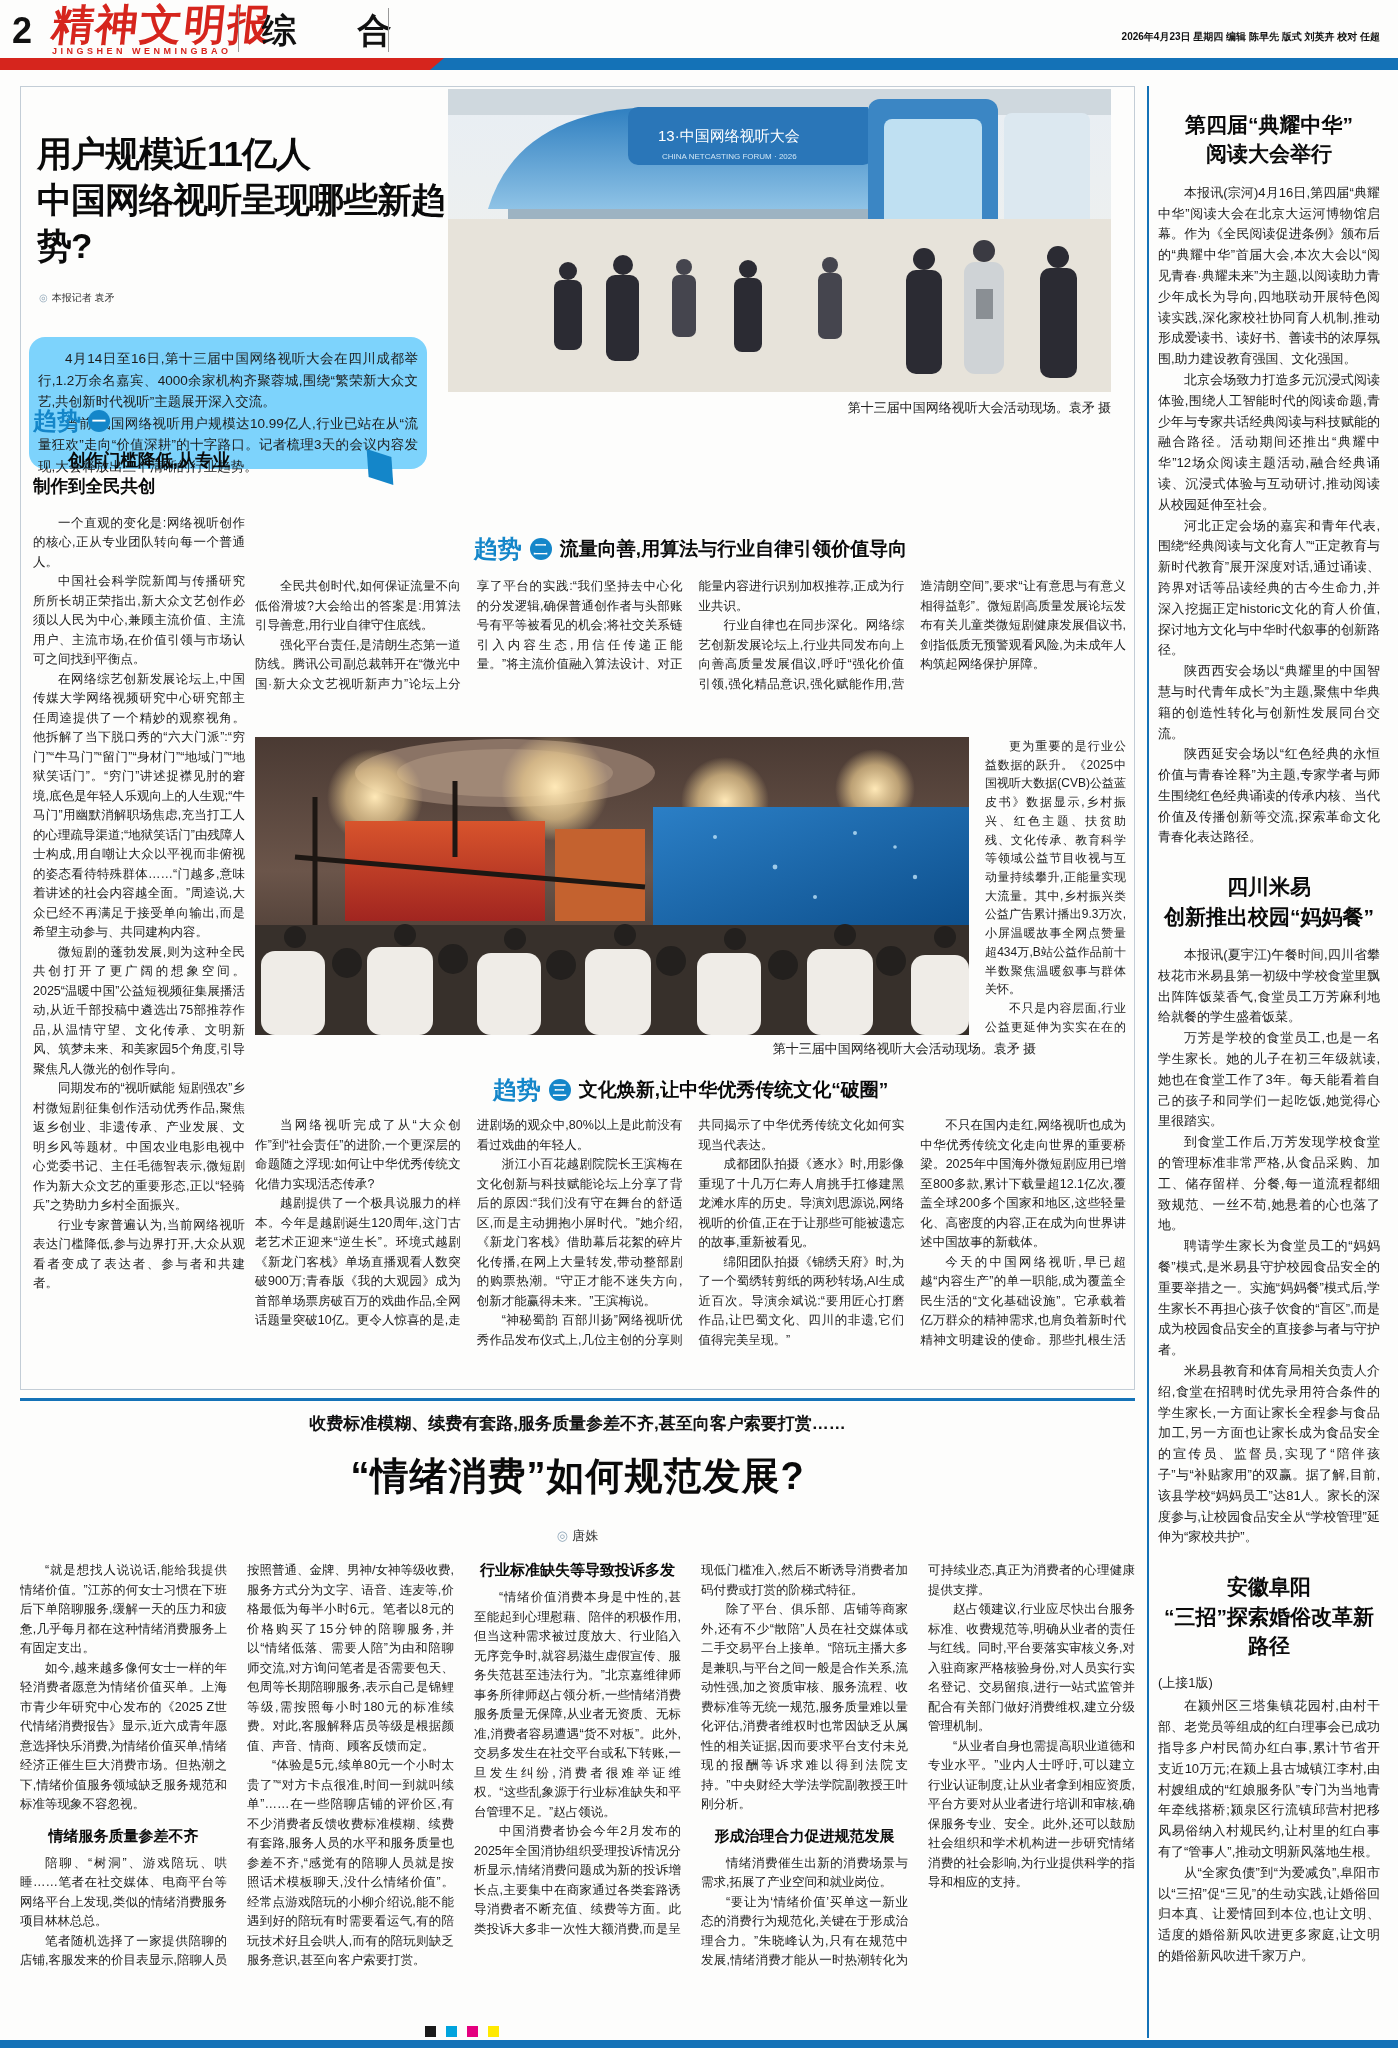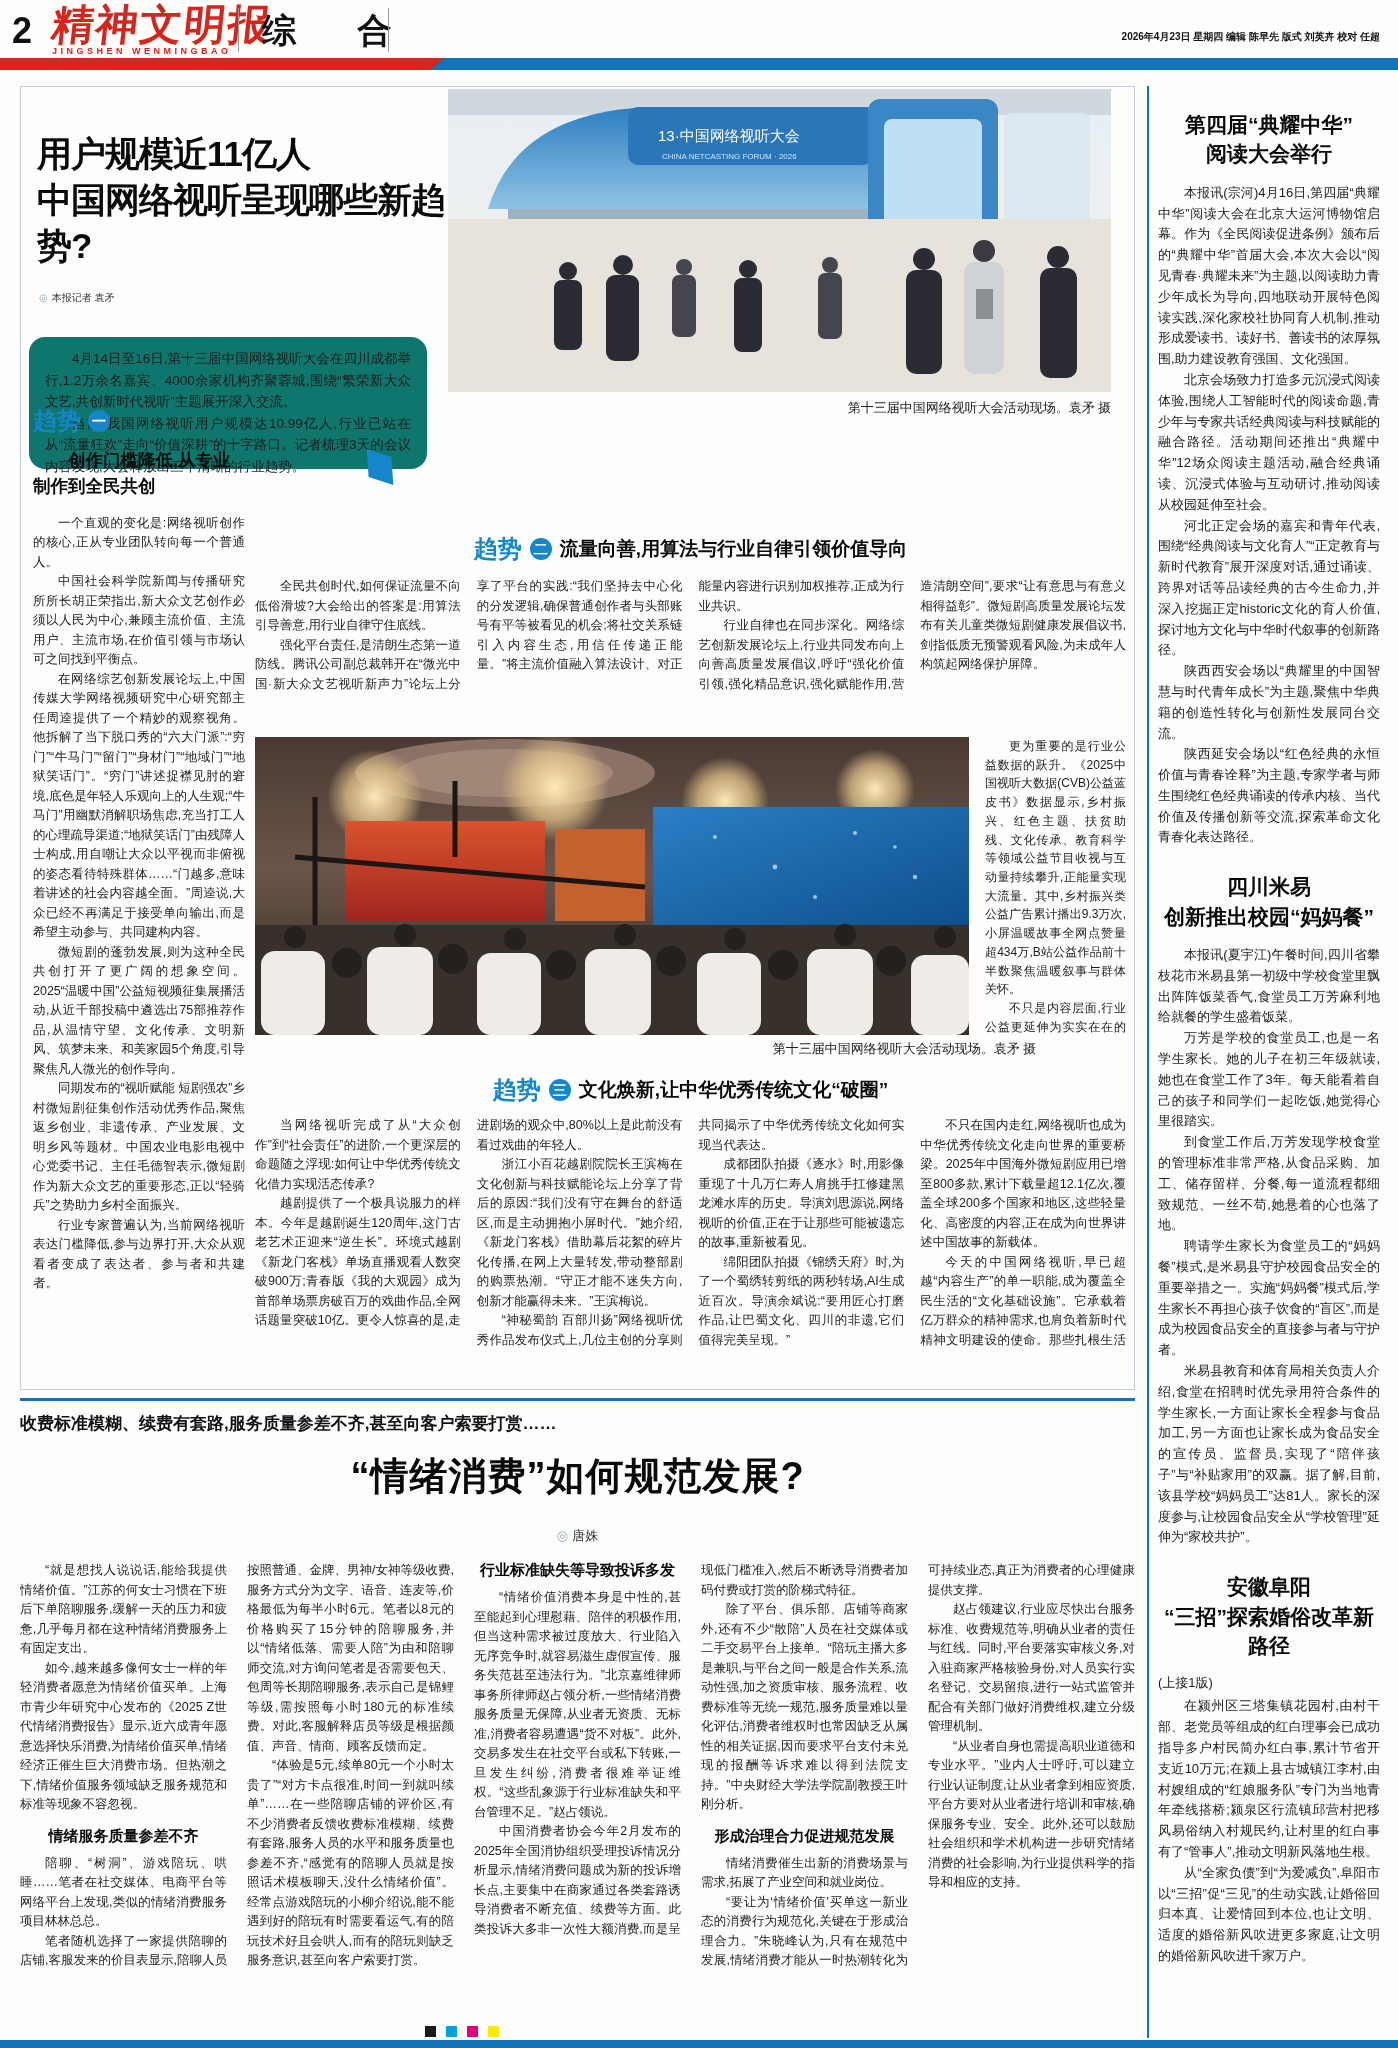--- a/index.html
+++ b/index.html
@@ -19,22 +19,22 @@
   .bar{position:absolute;left:0;top:58px;width:1398px;height:12px;background:#1472b7;}
   .bar .red{position:absolute;left:0;top:0;width:444px;height:12px;background:#d6251d;
         clip-path:polygon(0 0,444px 0,430px 12px,0 12px);}
   
   .mainbox{position:absolute;left:20px;top:86px;width:1115px;height:1304px;
         border:1px solid #c3cdd6;box-sizing:border-box;}
   .mainhead{position:absolute;left:16px;top:44px;width:424px;font-size:35px;line-height:1.32;
         font-weight:900;color:#0a0a0a;letter-spacing:-1px;}
   .mainbyline{position:absolute;left:18px;top:204px;font-size:10px;color:#333;}
   .dot{color:#8fa6b8;margin-right:4px;}
-  .leadbox{position:absolute;left:8px;top:250px;width:398px;height:132px;background:#0f766e;
-        border-radius:16px;color:#fff;padding:11px 16px;box-sizing:border-box;}
+  .leadbox{position:absolute;left:8px;top:250px;width:398px;height:132px;background:#7dd3fc;
+        border-radius:16px;color:#fff;padding:11px 9px;box-sizing:border-box;}
   .leadbox:after{content:"";position:absolute;right:34px;bottom:-11px;width:26px;height:26px;
         background:#1486c9;transform:rotate(18deg) skew(22deg);}
   .leadbox p{margin:0;font-size:13.5px;line-height:1.6;text-indent:2em;text-align:justify;}
   .photo1{position:absolute;left:427px;top:2px;width:663px;height:303px;overflow:hidden;}
   .cap1{position:absolute;left:690px;top:312px;width:400px;text-align:right;
         font-family:"Liberation Serif",serif;font-size:13px;color:#222;}
   .cap2{font-family:"Liberation Serif",serif;font-size:13px;color:#222;text-align:right;
         padding-right:90px;margin-top:5px;}
   
   .col1{position:absolute;left:12px;top:318px;width:212px;height:980px;overflow:hidden;}
@@ -57,21 +57,21 @@
   .textB{margin-top:10px;height:250px;overflow:hidden;column-count:4;column-gap:16px;}
   
   .vline{position:absolute;left:1147px;top:86px;width:2px;height:1952px;background:#1472b7;}
   .sidebar{position:absolute;left:1158px;top:86px;width:222px;height:1952px;overflow:hidden;}
   .sb-title{font-size:21px;font-weight:900;text-align:center;line-height:1.4;color:#0a0a0a;margin:24px 0 14px;}
   .sidebar .para{font-size:13px;line-height:1.6;}
   .contnote{font-size:13px;margin:2px 0 4px;color:#1c1c1c;}
   
   .btm{position:absolute;left:20px;top:1398px;width:1115px;height:640px;}
   .btm-rule{position:absolute;left:0;top:0;width:1115px;height:3px;background:#1472b7;}
-  .kicker{margin-top:14px;font-size:17px;font-weight:700;color:#111;}
+  .kicker{margin-top:14px;text-align:center;font-size:17px;font-weight:700;color:#111;}
   .btm-head{text-align:center;font-size:38px;font-weight:900;color:#0a0a0a;margin-top:16px;letter-spacing:1px;}
   .btm-byline{text-align:center;font-size:13px;margin-top:12px;color:#333;}
   .btm-cols{margin-top:16px;height:470px;overflow:hidden;column-count:5;column-gap:20px;}
   .colhead{font-size:15px;font-weight:900;text-align:center;margin:12px 0 8px;color:#0a0a0a;}
   
   .pgbar{position:absolute;left:0;top:2040px;width:1398px;height:8px;background:#1472b7;}
   .regmarks{position:absolute;left:425px;top:2026px;display:flex;gap:10px;}
   .regmarks i{width:11px;height:11px;display:block;}
 </style>
 </head>

